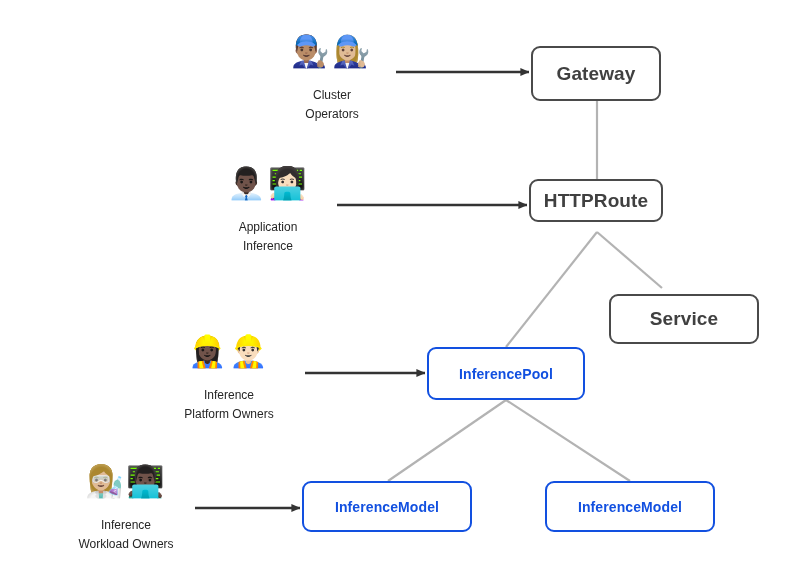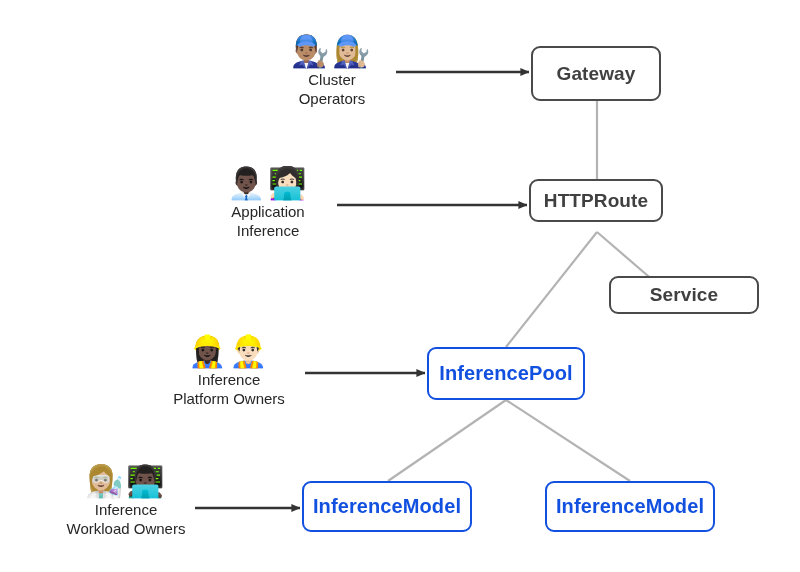--- a/index.html
+++ b/index.html
@@ -46,39 +46,39 @@
   }
   .node.gray .node-label {
     color: #404040;
     font-size: 19px;
   }
   .node.blue {
     border: 2px solid #1250e0;
   }
   .node.blue .node-label {
     color: #1250e0;
-    font-size: 20px;
+    font-size: 14px;
   }
   .actor {
     position: absolute;
     display: flex;
     flex-direction: column;
     align-items: center;
     width: 200px;
   }
   .actor-emoji {
     font-family: "DejaVu Sans", sans-serif;
     font-size: 31px;
     line-height: 36px;
     letter-spacing: 2px;
     white-space: nowrap;
   }
   .actor-name {
-    margin-top: 1px;
-    font-size: 15px;
+    margin-top: 17px;
+    font-size: 12px;
     line-height: 19px;
     color: #262626;
     text-align: center;
     white-space: pre-line;
   }
 </style>
 </head>
 <body>
 
 <div id="diagram">
@@ -104,21 +104,21 @@
       </g>
   </svg>
 
   <div id="nodes-group">
       <div class="node gray" style="left: 531px; top: 46px; width: 130px; height: 55px;">
         <span class="node-label">Gateway</span>
       </div>
       <div class="node gray" style="left: 529px; top: 179px; width: 134px; height: 43px;">
         <span class="node-label">HTTPRoute</span>
       </div>
-      <div class="node gray" style="left: 609px; top: 276px; width: 150px; height: 38px;">
+      <div class="node gray" style="left: 609px; top: 294px; width: 150px; height: 50px;">
         <span class="node-label">Service</span>
       </div>
       <div class="node blue" style="left: 427px; top: 347px; width: 158px; height: 53px;">
         <span class="node-label">InferencePool</span>
       </div>
       <div class="node blue" style="left: 302px; top: 481px; width: 170px; height: 51px;">
         <span class="node-label">InferenceModel</span>
       </div>
       <div class="node blue" style="left: 545px; top: 481px; width: 170px; height: 51px;">
         <span class="node-label">InferenceModel</span>

